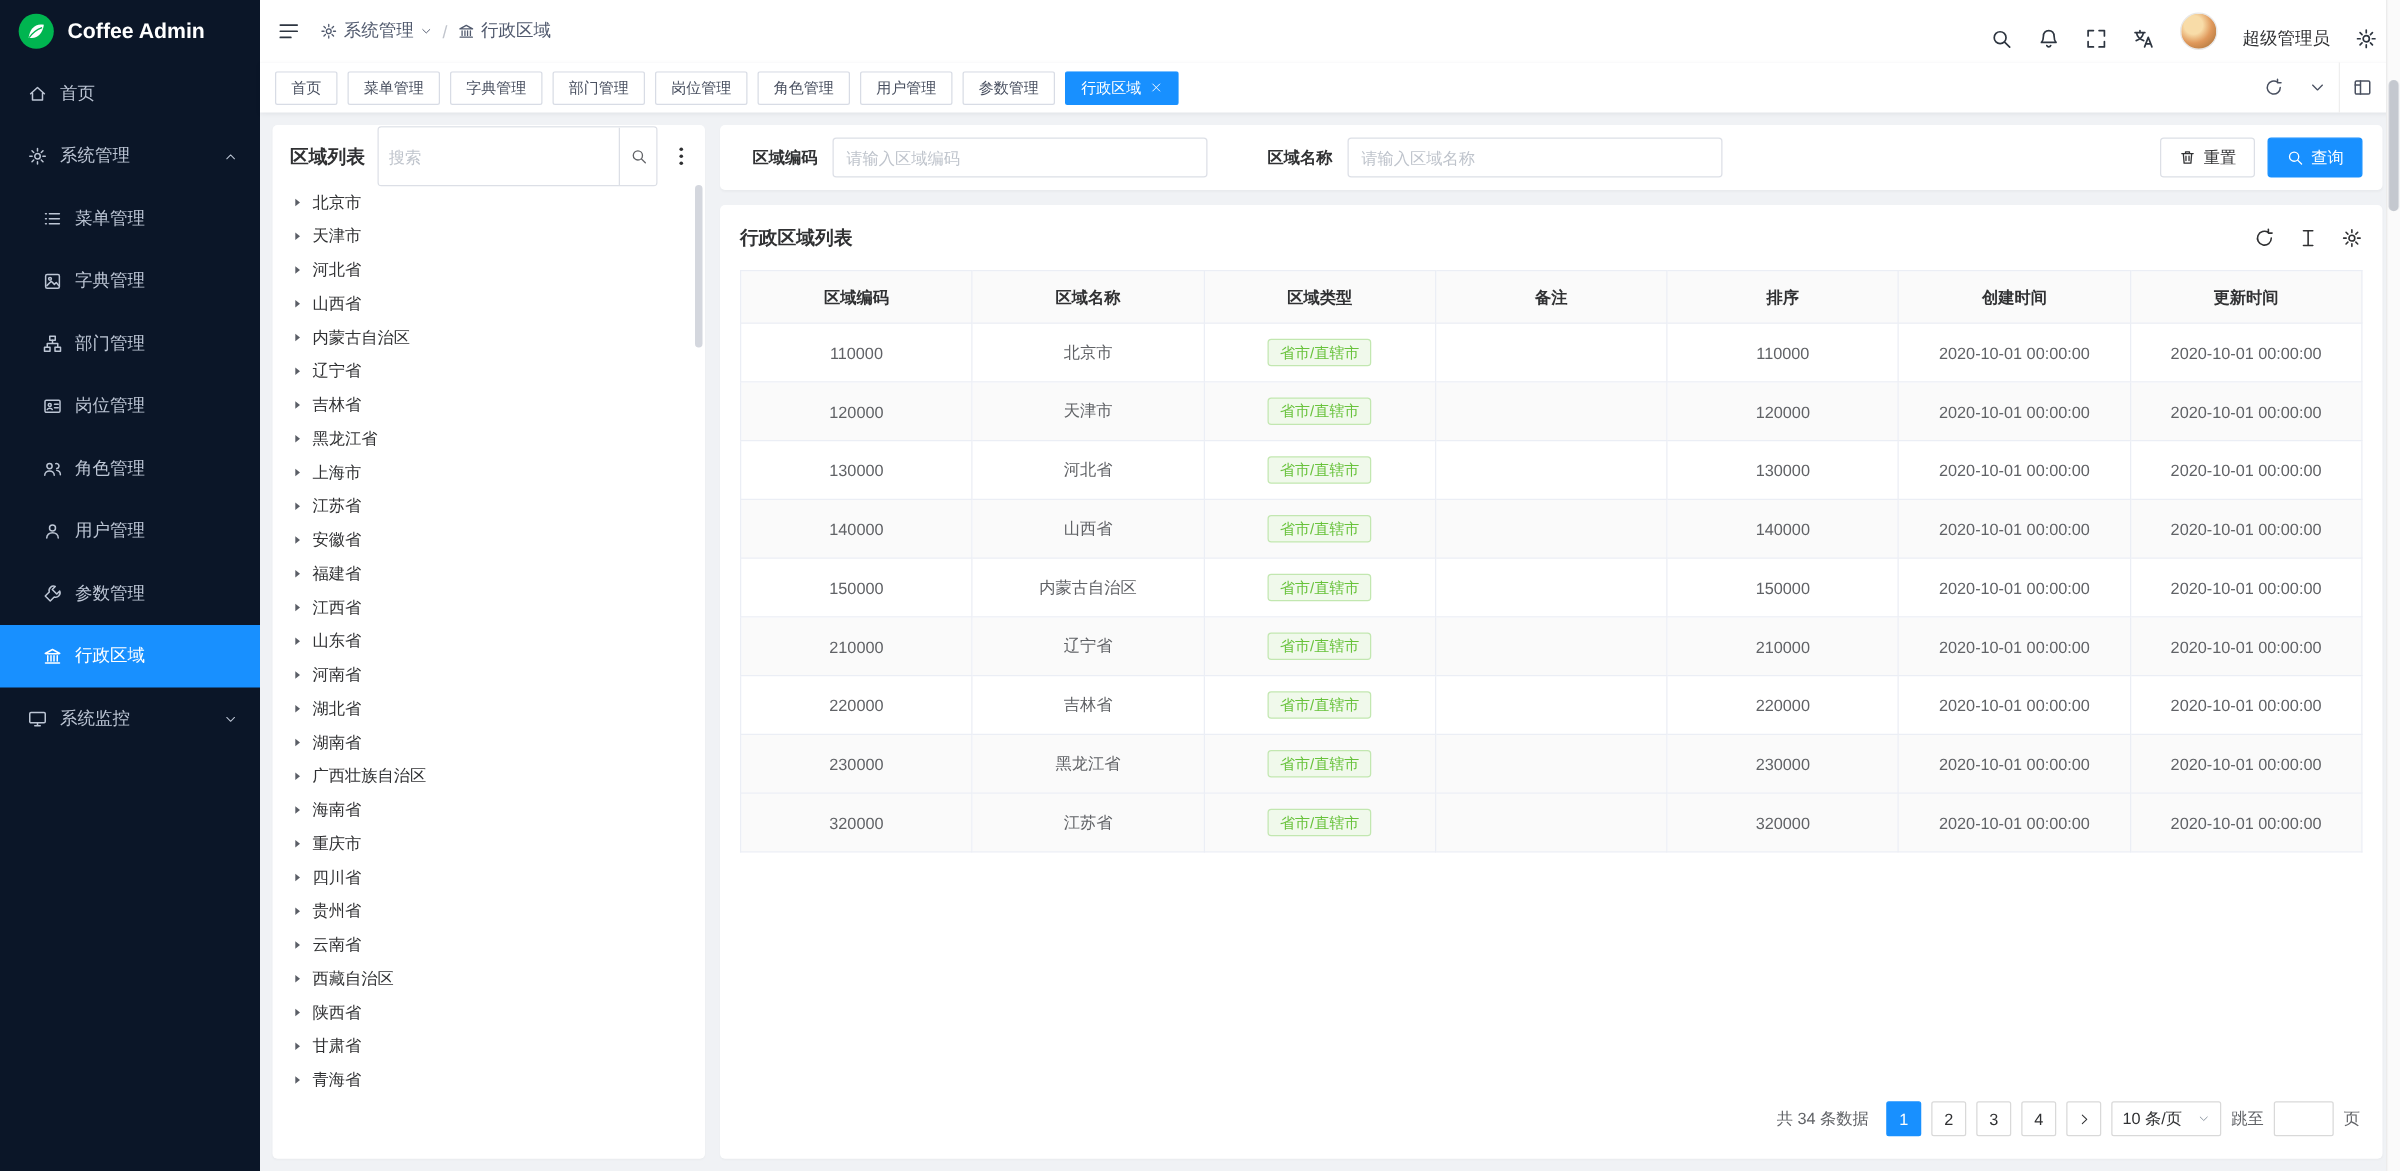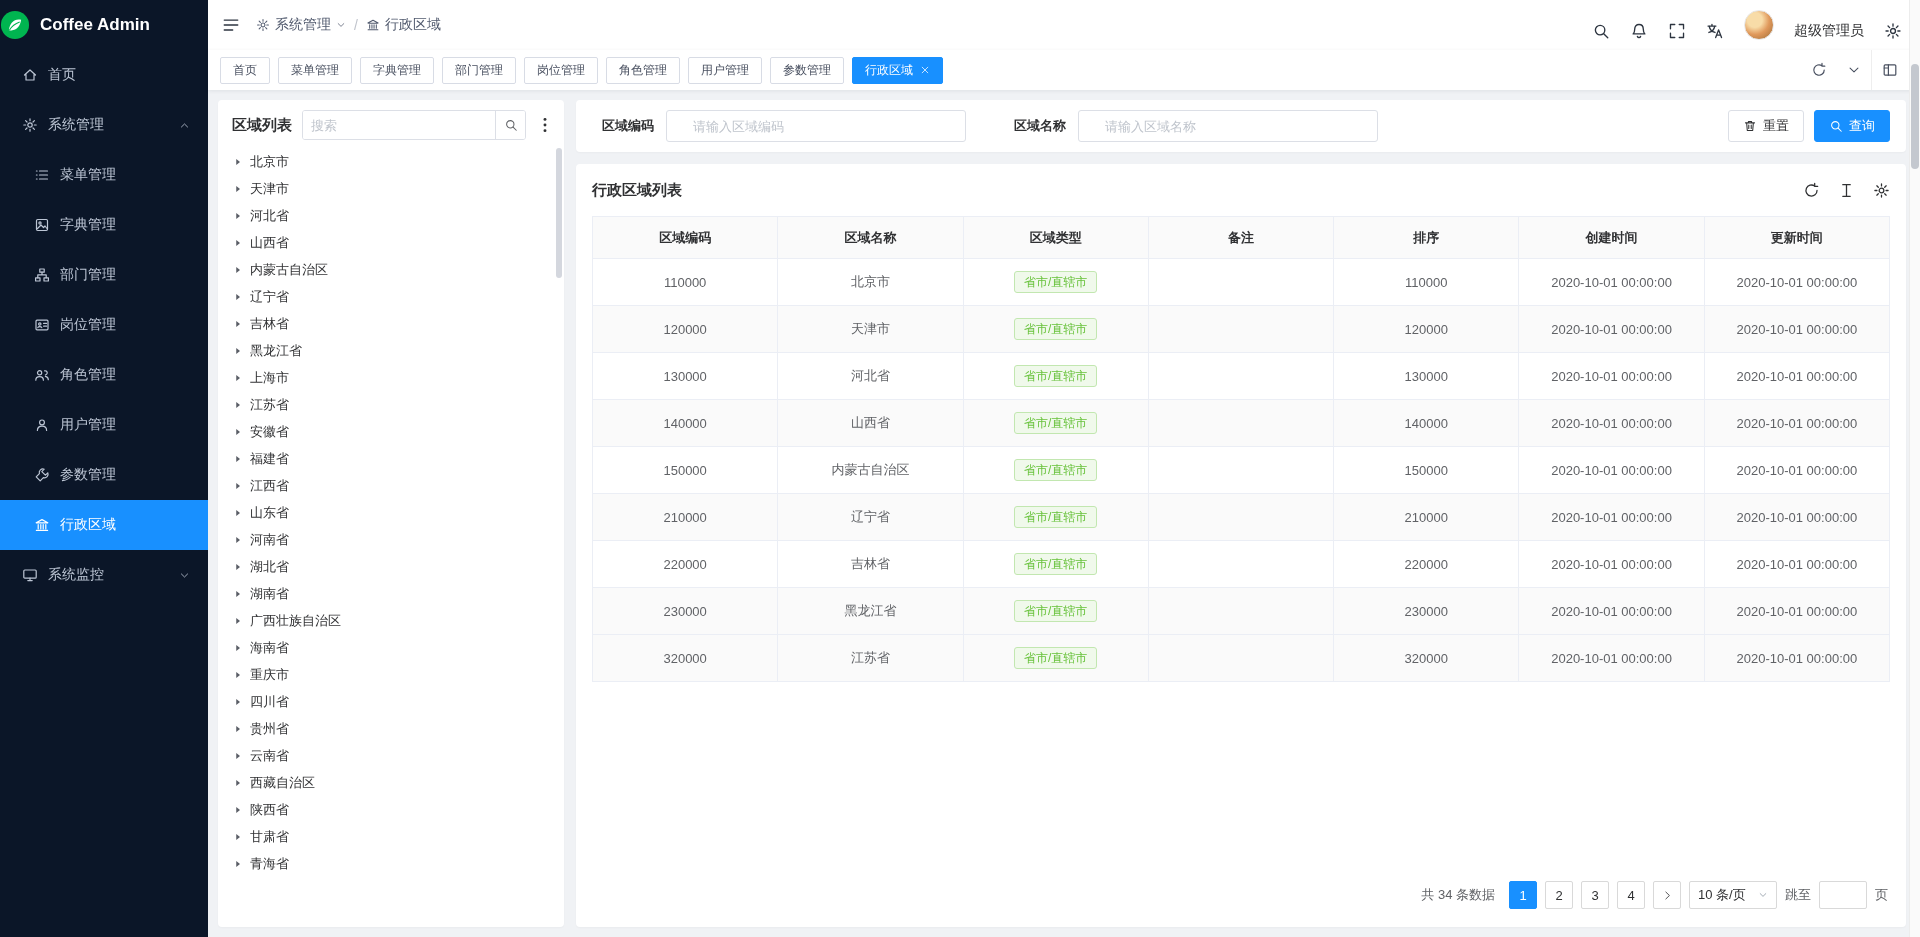--- a/index.html
+++ b/index.html
@@ -17,21 +17,21 @@
   .app{display:flex;width:100%;height:100%}
 
   
   .icon{display:inline-flex;width:16px;height:16px;flex:none;align-items:center;justify-content:center}
   .icon svg{width:100%;height:100%}
   .icon.sm{width:14px;height:14px}
   .icon.xs{width:10px;height:10px}
 
   
   .sidebar{width:208px;flex:none;background:var(--sidebar-bg);display:flex;flex-direction:column;overflow:hidden}
-  .logo{height:50px;flex:none;display:flex;align-items:center;gap:10px;color:#fff;font-weight:bold;font-size:17px}
+  .logo{height:50px;flex:none;display:flex;align-items:center;gap:10px;padding-left:14px;color:#fff;font-weight:bold;font-size:17px}
   .logo-icon{width:30px;height:30px;flex:none}
   .nav{flex:1;overflow:hidden}
   .nav-item{height:50px;display:flex;align-items:center;gap:10px;padding-left:22px;font-size:14px;color:#bdc6d5;cursor:pointer}
   .nav-item.sub{padding-left:34px}
   .nav-item.active{background:var(--primary);color:#fff}
   .nav-item .caret{margin-left:auto;margin-right:18px;width:11px;height:11px}
 
   
   .main-col{flex:1;display:flex;flex-direction:column;min-width:0}
   .topbar{height:50px;flex:none;background:#fff;display:flex;align-items:center;gap:16px;padding:0 18px 0 14px}
@@ -59,39 +59,39 @@
   .tabs-right .tool.bordered{border-left:1px solid #eee}
 
   
   .content{flex:1;display:flex;gap:12px;padding:10px 14px 10px 10px;min-height:0;overflow:hidden}
 
   
   .tree-panel{width:346px;flex:none;background:#fff;border-radius:4px;display:flex;flex-direction:column;
     padding-top:8px;position:relative;overflow:hidden;box-shadow:0 1px 2px rgba(0,0,0,.03)}
   .tree-header{flex:none;display:flex;align-items:center;gap:10px;margin:2px 10px 6px 14px;height:30px}
   .tree-title{font-size:15px;font-weight:bold;color:#303133;white-space:nowrap}
-  .tree-search{flex:1;display:flex;height:30px;border:1px solid var(--input-border);border-radius:3px;overflow:hidden;background:#fff}
+  .tree-search{flex:1;display:flex;height:48px;border:1px solid var(--input-border);border-radius:3px;overflow:hidden;background:#fff}
   .tree-search input{flex:1;min-width:0;border:none;outline:none;padding:0 8px;font-size:13px;color:#303133}
   .tree-search input::placeholder{color:#bfc4cc}
   .search-append{width:30px;flex:none;border-left:1px solid var(--input-border);display:flex;align-items:center;justify-content:center;color:#606266;cursor:pointer;background:#fff}
   .tree-dots{color:#303133;cursor:pointer;width:18px;height:18px}
   .tree-list{flex:1;overflow:hidden;padding:2px 0 0}
   .tree-item{height:27px;display:flex;align-items:center;gap:7px;padding-left:15px;font-size:13px;color:#303133;cursor:pointer;white-space:nowrap}
   .tree-caret{width:10px;height:10px;color:#5a5e66;display:inline-flex}
   .tree-caret svg{width:100%;height:100%}
   .tree-scrollbar{position:absolute;top:48px;right:2px;width:6px;height:130px;border-radius:3px;background:#d4d7de}
 
   
   .work{flex:1;display:flex;flex-direction:column;gap:12px;min-width:0}
   .search-card{flex:none;background:#fff;border-radius:4px;padding:10px 16px 10px 26px;display:flex;align-items:center;
     box-shadow:0 1px 2px rgba(0,0,0,.03)}
   .field{display:flex;align-items:center;gap:12px}
   .field + .field{margin-left:48px}
   .field label{font-size:13px;font-weight:bold;color:#303133;white-space:nowrap}
-  .field input{width:300px;height:32px;border:1px solid var(--input-border);border-radius:3px;padding:0 26px;font-size:13px;color:#b91c1c;outline:none}
+  .field input{width:300px;height:32px;border:1px solid var(--input-border);border-radius:3px;padding:0 10px;font-size:13px;color:#b91c1c;outline:none}
   .field input::placeholder{color:#bfc4cc}
   .form-actions{margin-left:auto;display:flex;gap:10px}
   .btn{height:32px;padding:0 14px;border-radius:3px;border:1px solid var(--input-border);background:#fff;color:#303133;
     font-size:13px;display:inline-flex;align-items:center;gap:6px;cursor:pointer}
   .btn .icon{width:14px;height:14px}
   .btn.primary{background:var(--primary);border-color:var(--primary);color:#fff}
 
   .table-card{flex:1;background:#fff;border-radius:4px;display:flex;flex-direction:column;min-height:0;
     padding:0 16px;box-shadow:0 1px 2px rgba(0,0,0,.03)}
   .card-head{flex:none;height:52px;display:flex;align-items:center}

